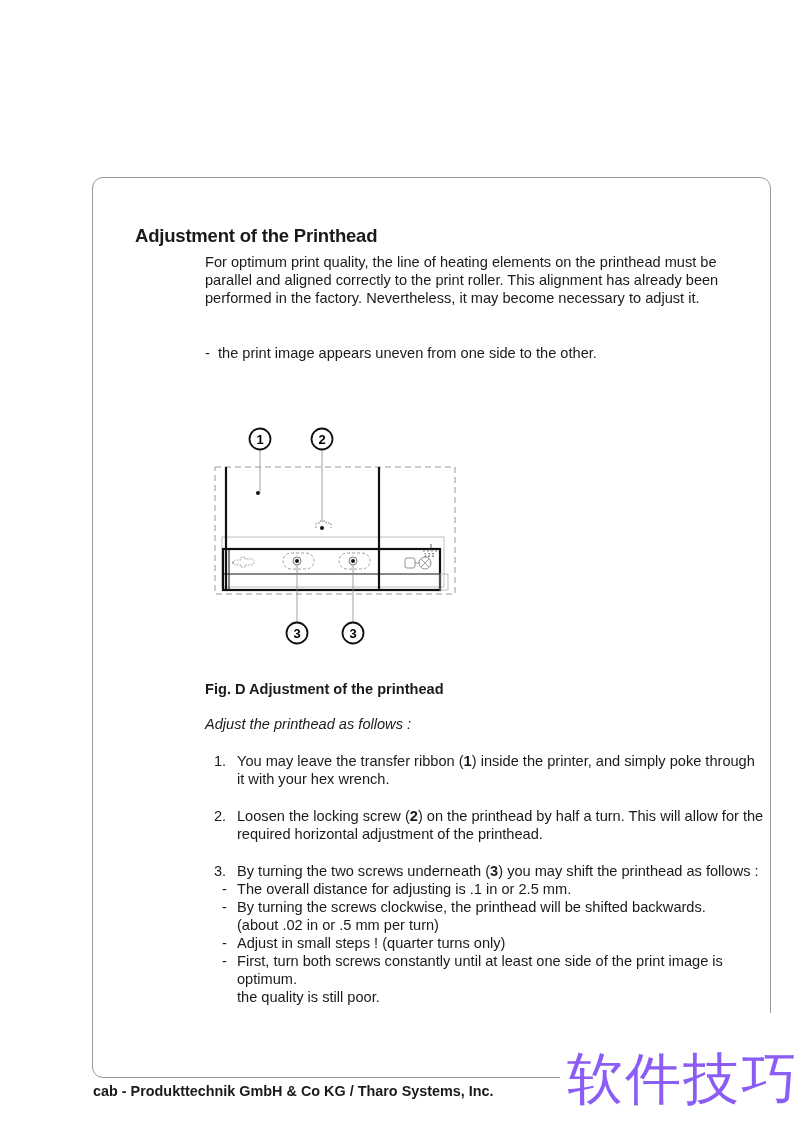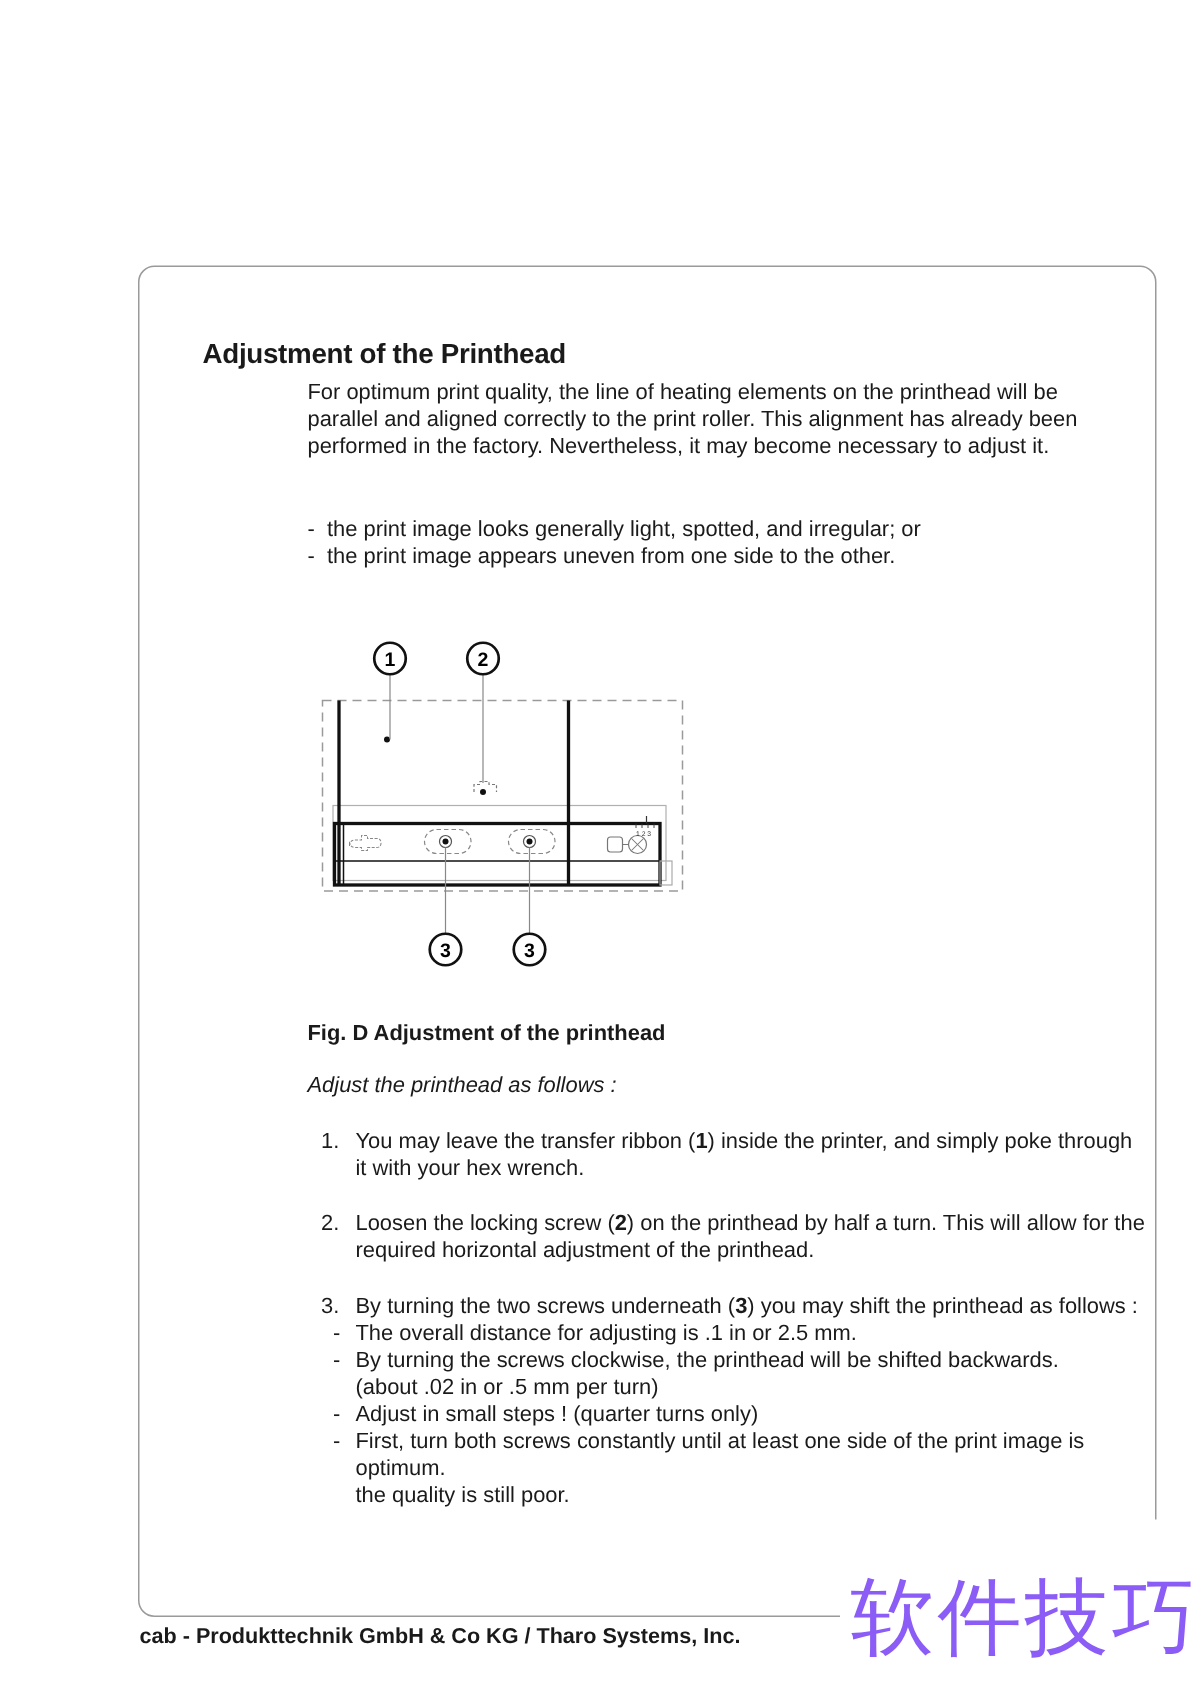--- a/index.html
+++ b/index.html
@@ -29,24 +29,23 @@
                font-family: "DejaVu Sans", sans-serif; letter-spacing: 2px; line-height: 70px; font-weight: 300; }
   .footer { position: absolute; left: 93px; top: 1083px; font-size: 14.4px; font-weight: bold; margin: 0; }
 </style>
 </head>
 <body>
 
 <div class="frame"></div>
 
 <h1 class="title">Adjustment of the Printhead</h1>
 
-<p class="para p1">For optimum print quality, the line of heating elements on the printhead will be parallel and aligned correctly to the print roller.  This alignment has already been performed in the factory.  Nevertheless, it may become necessary to adjust it.</p>
+<p class="para p1">For optimum print quality, the line of heating elements on the printhead must be parallel and aligned correctly to the print roller.  This alignment has already been performed in the factory.  Nevertheless, it may become necessary to adjust it.</p>
 
 <div class="para p2">
-  <span class="dash-line">-&nbsp; <span>the print image looks generally light, spotted, and irregular; or</span></span>
   <span class="dash-line">-&nbsp; <span>the print image appears uneven from one side to the other.</span></span>
 </div>
 
 <div class="fig">
   <svg width="260" height="230" viewBox="0 0 260 230" xmlns="http://www.w3.org/2000/svg">
 
     <rect x="10" y="47" width="240" height="127" fill="none" stroke="#9a9a9a" stroke-width="1" stroke-dasharray="6,4"></rect>
 
     <rect x="17" y="117" width="222" height="50" fill="none" stroke="#b0b0b0" stroke-width="0.8"></rect>
 

